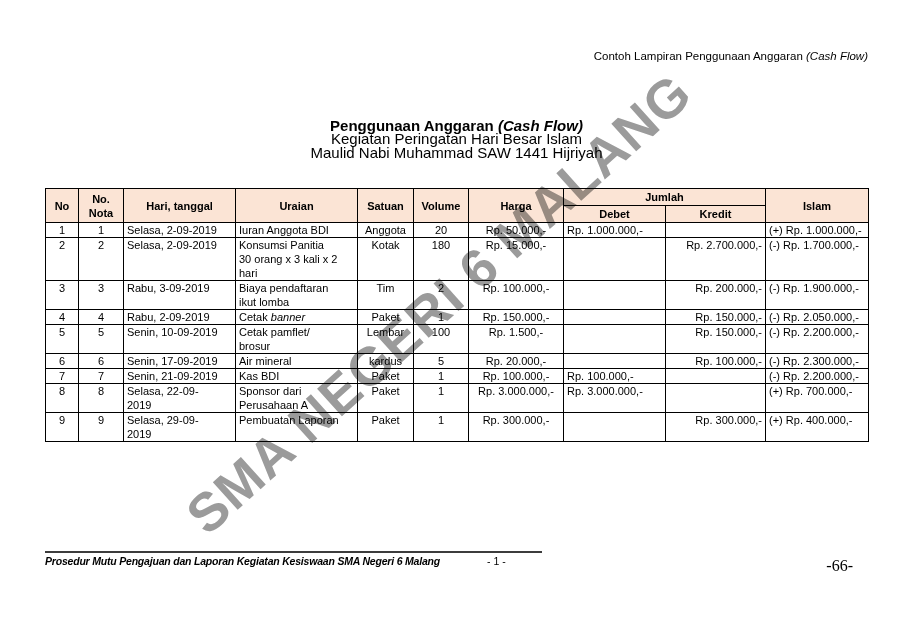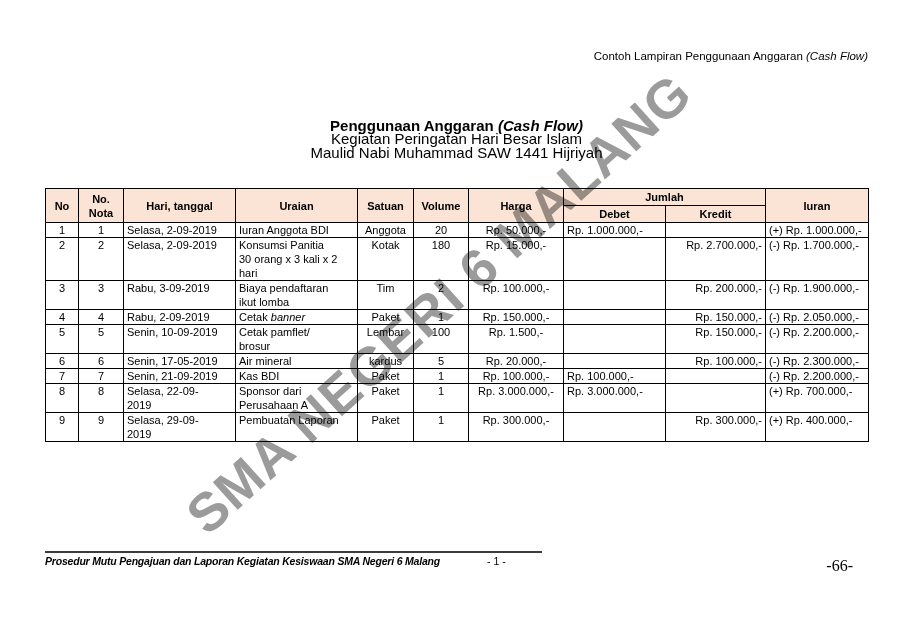--- a/index.html
+++ b/index.html
@@ -107,21 +107,21 @@
     <tr>
       <th rowspan="2">No</th>
       <th rowspan="2">No.
 Nota</th>
       <th rowspan="2">Hari, tanggal</th>
       <th rowspan="2">Uraian</th>
       <th rowspan="2">Satuan</th>
       <th rowspan="2">Volume</th>
       <th rowspan="2">Harga</th>
       <th colspan="2">Jumlah</th>
-      <th rowspan="2">Iuran</th>
+      <th rowspan="2">Islam</th>
     </tr>
     <tr>
       <th>Debet</th>
       <th>Kredit</th>
     </tr>
   </thead>
   <tbody>
     <tr>
       <td class="c">1</td>
       <td class="c">1</td>
@@ -182,21 +182,21 @@
       <td class="c">Lembar</td>
       <td class="c">100</td>
       <td class="c">Rp. 1.500,-</td>
       <td class="debet"></td>
       <td class="r">Rp. 150.000,-</td>
       <td class="l">(-) Rp. 2.200.000,-</td>
     </tr>
     <tr>
       <td class="c">6</td>
       <td class="c">6</td>
-      <td class="l">Senin, 17-05-2019</td>
+      <td class="l">Senin, 17-09-2019</td>
       <td class="l"><span>Air mineral</span><span class="it"></span></td>
       <td class="c">kardus</td>
       <td class="c">5</td>
       <td class="c">Rp. 20.000,-</td>
       <td class="debet"></td>
       <td class="r">Rp. 100.000,-</td>
       <td class="l">(-) Rp. 2.300.000,-</td>
     </tr>
     <tr>
       <td class="c">7</td>

